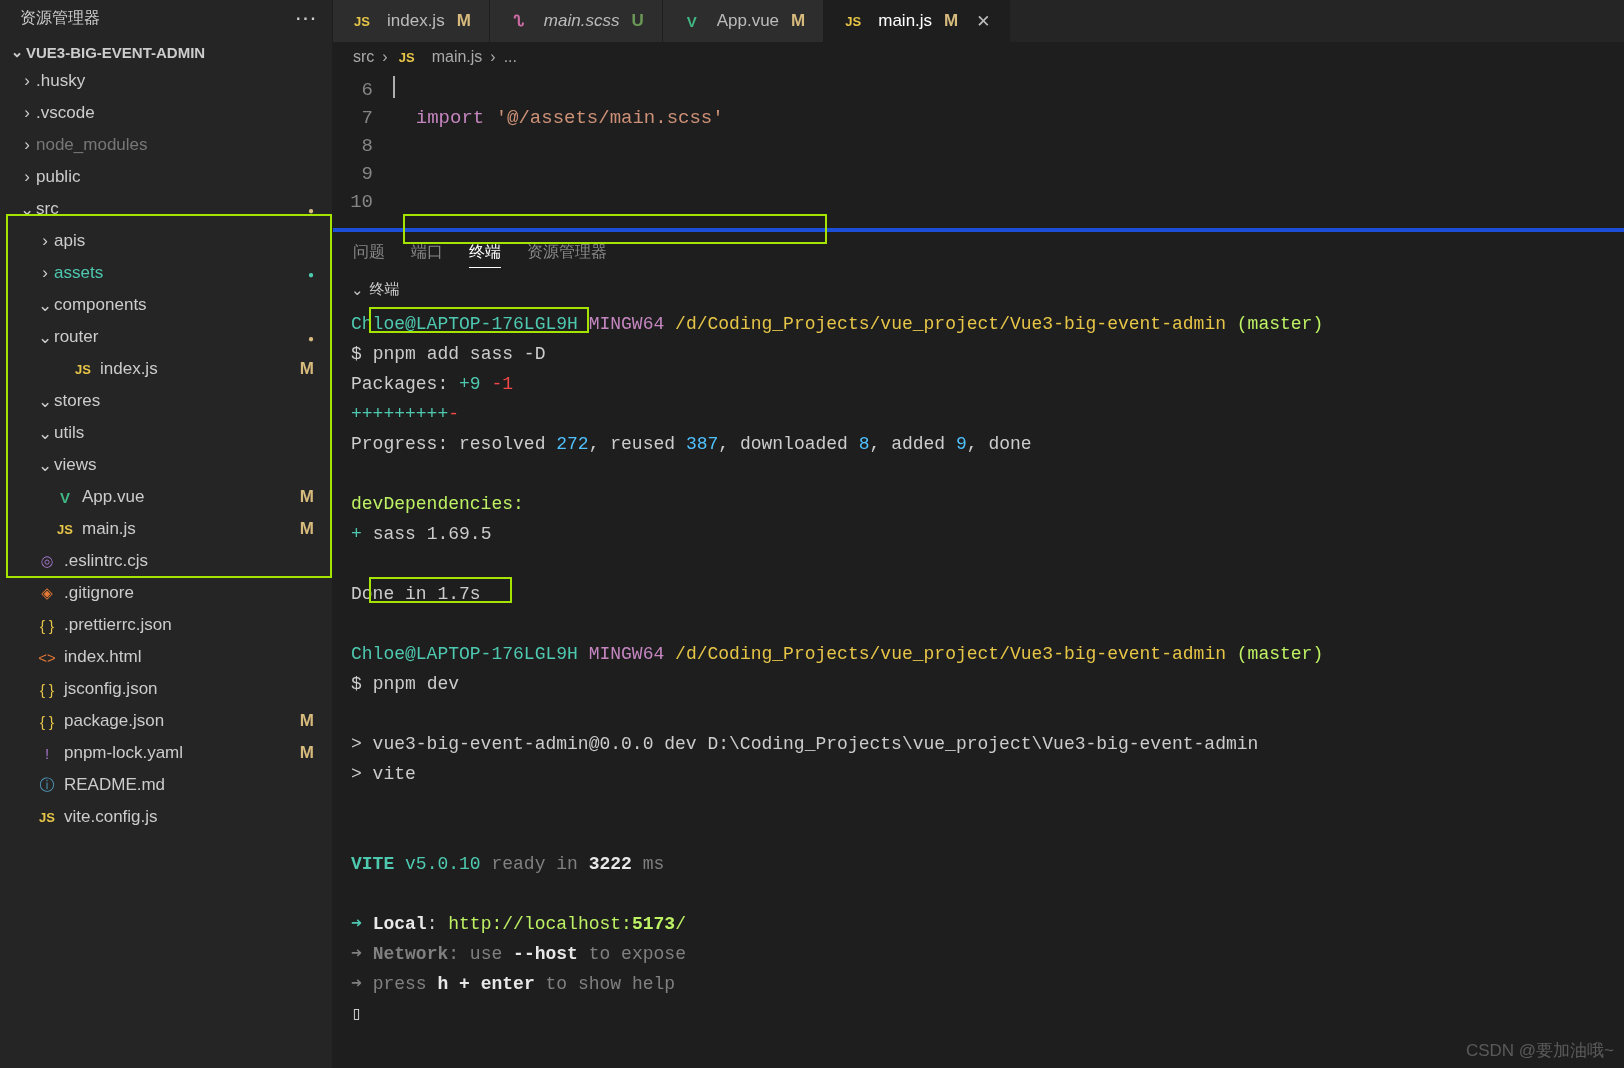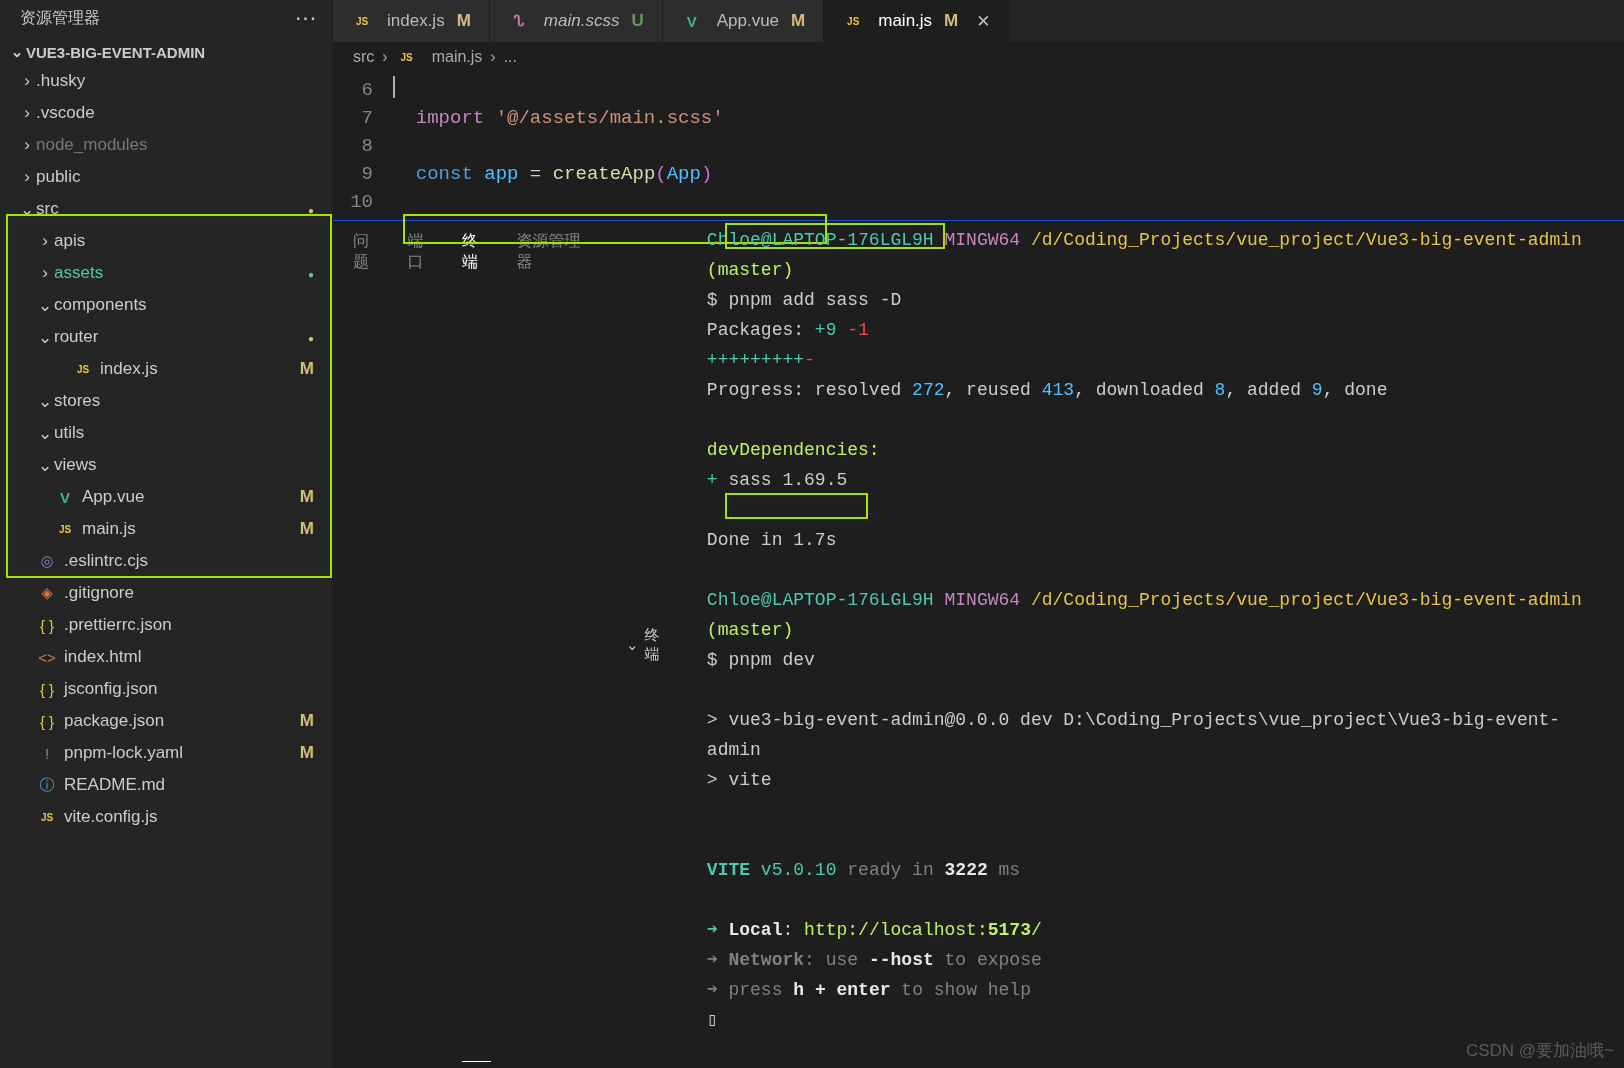--- a/index.html
+++ b/index.html
@@ -47,21 +47,21 @@
   cursor: pointer;
   font-size: 17px;
   color: #ccc;
 }
 .tree-item.active { color: #4ec9b0; }
 .tree-item .status { margin-left: auto; padding-right: 8px; font-weight: bold; }
 .status.M { color: #d7ba7d; }
 .status.dot::before { content:"●"; color:#d7ba7d; font-size:10px; }
 .status.dotgreen::before { content:"●"; color:#4ec9b0; font-size:10px; }
 .icon { display:inline-flex; width:22px; justify-content:center; margin-right:6px; font-size:15px; }
-.js-ic { color:#e6c547; font-weight:bold; font-size:10px; }
+.js-ic { color:#e6c547; font-weight:bold; font-size:13px; }
 .vue-ic { color:#41b883; font-weight:bold; }
 .scss-ic { color:#ce6ca6; font-weight:bold; }
 .json-ic { color:#e6c547; }
 .html-ic { color:#e37933; }
 .md-ic { color:#519aba; }
 .yaml-ic { color:#a074c4; }
 .git-ic { color:#e37933; }
 .box-green {
   border: 2px solid #a4e400;
   position: absolute;
@@ -121,24 +121,25 @@
 .cursor-line::before {
   content:"";
   position:absolute;
   left:60px;
   width:2px;
   height:22px;
   background:#aeafad;
 }
 #box-import { position:absolute; left:70px; top:142px; width:424px; height:30px; border:2px solid #a4e400; pointer-events:none; }
 .panel-area {
-  border-top: 1px solid #1d4ed8;
-  display: flex;
-  flex-direction: row;
+  border-top: 4px solid #1d4ed8;
+  display: flex;
+  flex-direction: column;
   flex: 1;
+  margin-top: 8px;
 }
 .panel-tabs {
   display: flex;
   gap: 26px;
   padding: 10px 20px 6px 20px;
   font-size: 16px;
   color: #888;
 }
 .panel-tab.active { color:#fff; border-bottom:1px solid #fff; padding-bottom:4px; }
 .terminal-label { padding: 6px 18px; color:#ccc; font-size:15px; display:flex; align-items:center; gap:6px;}
@@ -344,21 +345,20 @@
     <div class="line">
         <span class="lineno">7</span>
         <span class="code">  <span class="kw">import</span> <span class="str">'@/assets/main.scss'</span></span>
       </div>
     <div class="line">
         <span class="lineno">8</span>
         <span class="code"></span>
       </div>
     <div class="line">
         <span class="lineno">9</span>
-        <span class="code">  <span class="kw2">const</span> <span class="var">app</span><span> = </span><span class="fn">createApp</span><span class="paren">(</span><span class="var">App</span><span class="paren">)</span></span>
       </div>
     <div class="line">
         <span class="lineno">10</span>
         <span class="code"></span>
       </div>
     <div id="box-import"></div>
   </div>
 
   <div class="panel-area">
     <div class="panel-tabs">
@@ -369,21 +369,21 @@
     </div>
     <div class="terminal-label">
       <span>⌄</span>
       <span>终端</span>
     </div>
     <div class="terminal">
       <div><span class="t-green">Chloe@LAPTOP-176LGL9H</span> <span class="t-purple">MINGW64</span> <span class="t-yellow">/d/Coding_Projects/vue_project/Vue3-big-event-admin</span> <span class="t-cyan">(master)</span></div>
       <div><span>$</span> <span>pnpm add sass -D</span></div>
       <div><span>Packages:</span> <span class="t-green">+9</span> <span class="t-red">-1</span></div>
       <div><span class="t-green">+++++++++</span><span class="t-red">-</span></div>
-      <div><span>Progress: resolved</span> <span class="t-cyan2">272</span><span>, reused</span> <span class="t-cyan2">413</span><span>, downloaded</span> <span class="t-cyan2">8</span><span>, added</span> <span class="t-cyan2">9</span><span>, done</span></div>
+      <div><span>Progress: resolved</span> <span class="t-cyan2">272</span><span>, reused</span> <span class="t-cyan2">387</span><span>, downloaded</span> <span class="t-cyan2">8</span><span>, added</span> <span class="t-cyan2">9</span><span>, done</span></div>
       <div>&nbsp;</div>
       <div class="t-cyan">devDependencies:</div>
       <div><span class="t-green">+</span> <span>sass 1.69.5</span></div>
       <div>&nbsp;</div>
       <div>Done in 1.7s</div>
       <div>&nbsp;</div>
       <div><span class="t-green">Chloe@LAPTOP-176LGL9H</span> <span class="t-purple">MINGW64</span> <span class="t-yellow">/d/Coding_Projects/vue_project/Vue3-big-event-admin</span> <span class="t-cyan">(master)</span></div>
       <div><span>$</span> <span>pnpm dev</span></div>
       <div>&nbsp;</div>
       <div>&gt; vue3-big-event-admin@0.0.0 dev D:\Coding_Projects\vue_project\Vue3-big-event-admin</div>

